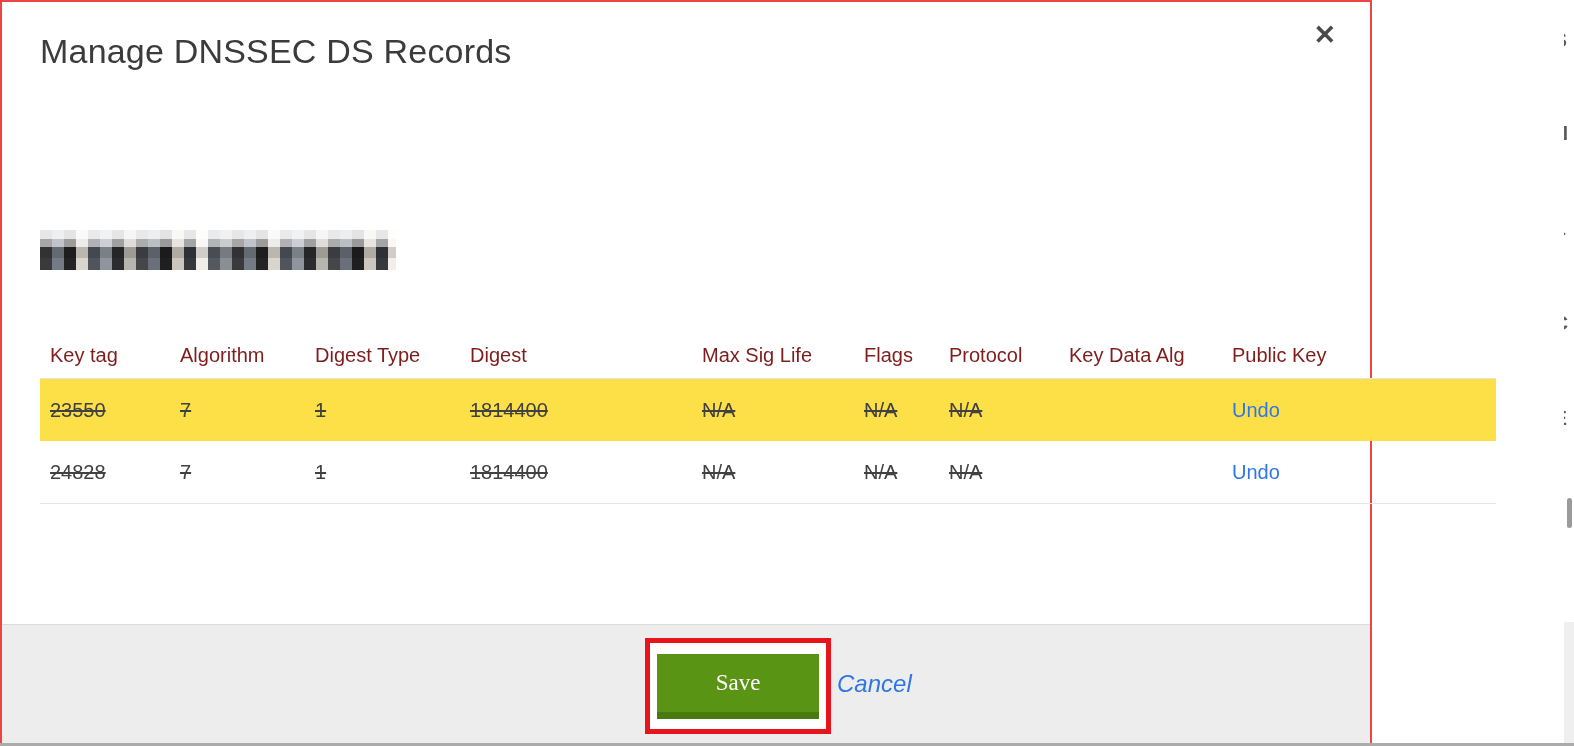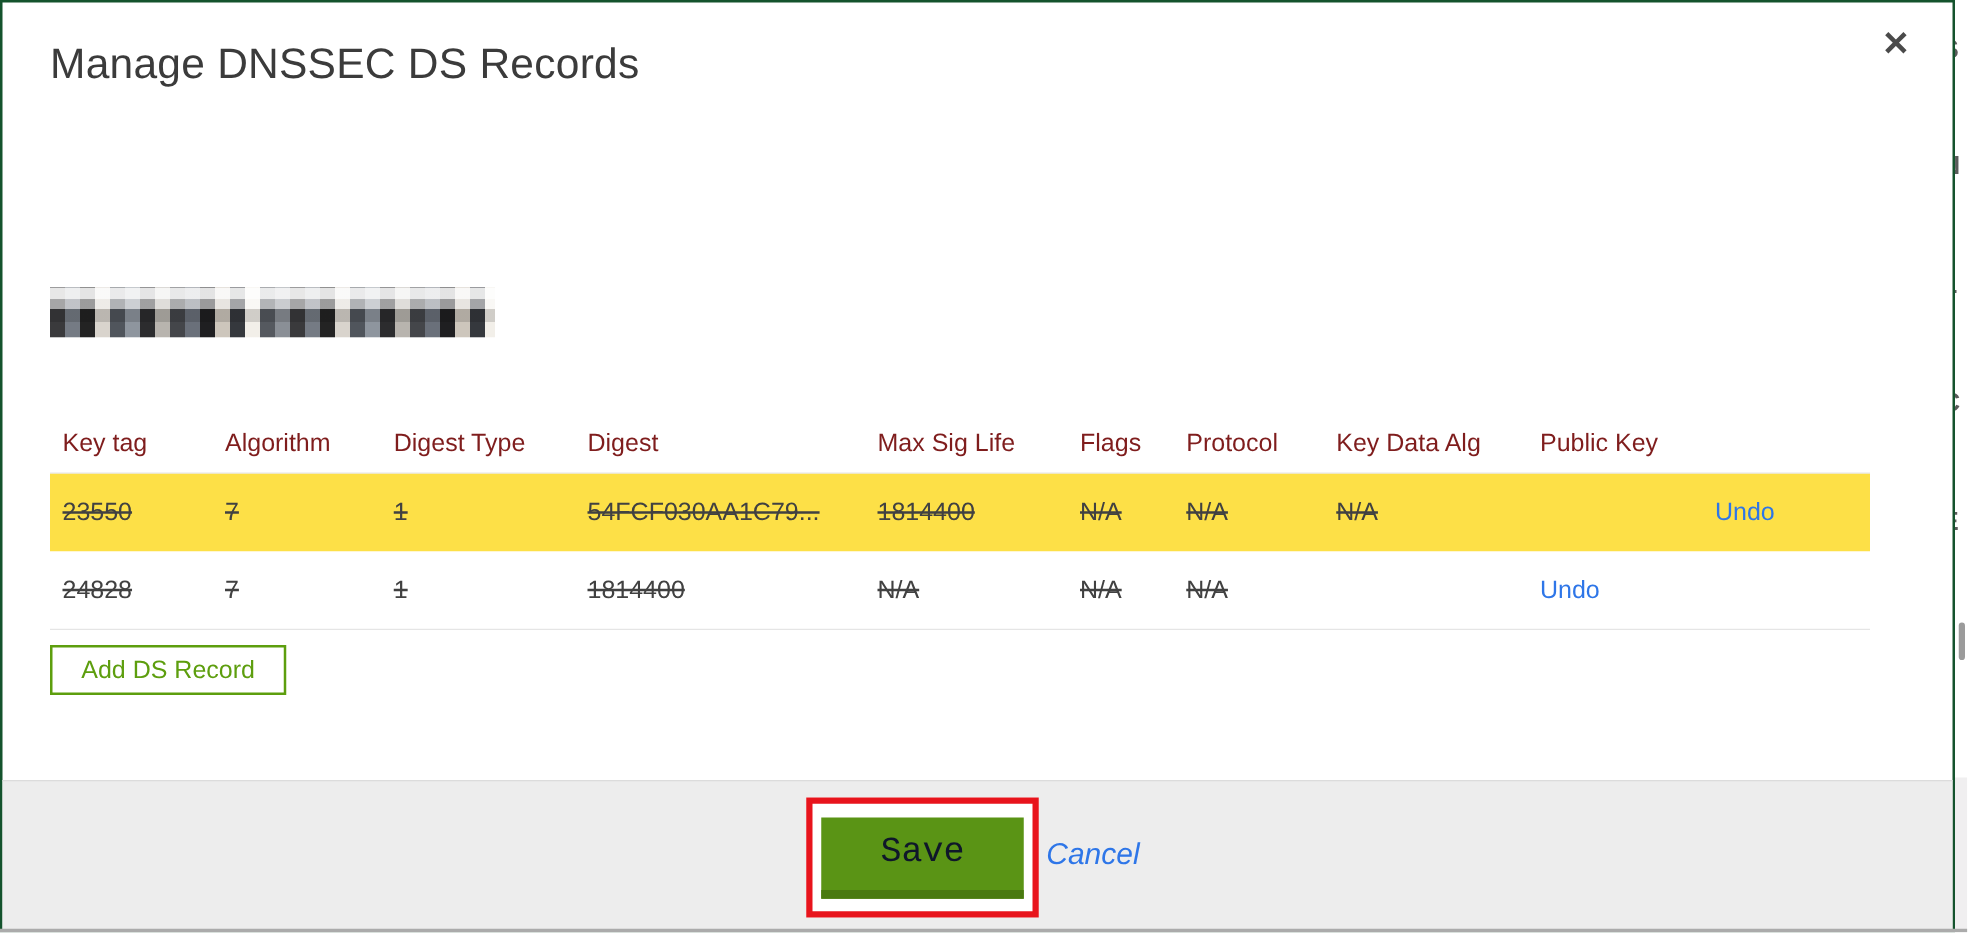--- a/index.html
+++ b/index.html
@@ -24,22 +24,22 @@
   }
   .bg-strip .strip-footer {
     position:absolute; left:0; right:0; top:622px; bottom:0; background:#f0eff0;
   }
   .page-bottom-line {
     position:absolute; left:0; right:0; bottom:0; height:3px; background:#ababab; z-index:30;
   }
 
   
   .modal {
-    position:absolute; left:0; top:0; width:1564px; height:746px;
-    background:#fff; border:2px solid #14532d;padding-left:25px;
+    position:absolute; left:0; top:0; width:1372px; height:746px;
+    background:#fff; border:2px solid #ef4444;padding-left:25px;
   }
 
   .modal-title {
     position:absolute; left:38px; top:30px;
     font-size:34px; font-weight:300; letter-spacing:.2px; color:#3b3b3b;
   }
   .close-btn {
     position:absolute; right:34px; top:20px;
     font-size:27px; font-weight:bold; color:#4a4a4a; cursor:pointer; line-height:1;
   }
@@ -93,21 +93,21 @@
     background:#ededed; border-top:1px solid #dcdcdc;
   }
   .annotation-box {
     position:absolute; left:643px; top:13px; width:186px; height:96px;
     border:5px solid #e8141c; background:#fff;
     display:flex; align-items:center; justify-content:center;
   }
   .save-btn {
     width:162px; height:65px;
     background:#5a9415; border:none; border-bottom:7px solid #497a10;
-    color:#0f172a; font-size:28px; font-family:Liberation Mono, monospace; cursor:pointer;
+    color:#ffffff; font-size:23px; font-family:Liberation Serif, serif; cursor:pointer;
   }
   .cancel-link {
     position:absolute; left:835px; top:45px;
     font-size:24px; color:#2e76e8; cursor:pointer; text-decoration:none;font-style:italic;
   }
 </style>
 </head>
 <body>
 
 <div class="page">
@@ -147,21 +147,20 @@
         <div class="cell">Key Data Alg</div>
         <div class="cell">Public Key</div>
         <div class="cell"></div>
       </div>
 
       <div class="t-body">
         <div class="t-row stripe">
           <div class="cell struck">23550</div>
           <div class="cell struck">7</div>
           <div class="cell struck">1</div>
-          <div class="cell struck">54FCF030AA1C79...</div>
           <div class="cell struck">1814400</div>
           <div class="cell struck">N/A</div>
           <div class="cell struck">N/A</div>
           <div class="cell struck">N/A</div>
           <div class="cell struck"></div>
           <div class="cell action"><a class="undo-link">Undo</a></div>
         </div>
 
         <div class="t-row">
           <div class="cell struck">24828</div>
@@ -170,21 +169,20 @@
           <div class="cell struck">1814400</div>
           <div class="cell struck">N/A</div>
           <div class="cell struck">N/A</div>
           <div class="cell struck">N/A</div>
           <div class="cell struck"></div>
           <div class="cell action"><a class="undo-link">Undo</a></div>
         </div>
       </div>
     </div>
 
-    <button class="add-btn">Add DS Record</button>
 
     <div class="footer">
       <div class="annotation-box">
         <button class="save-btn">Save</button>
       </div>
       <a class="cancel-link">Cancel</a>
     </div>
 
   </div>
 

